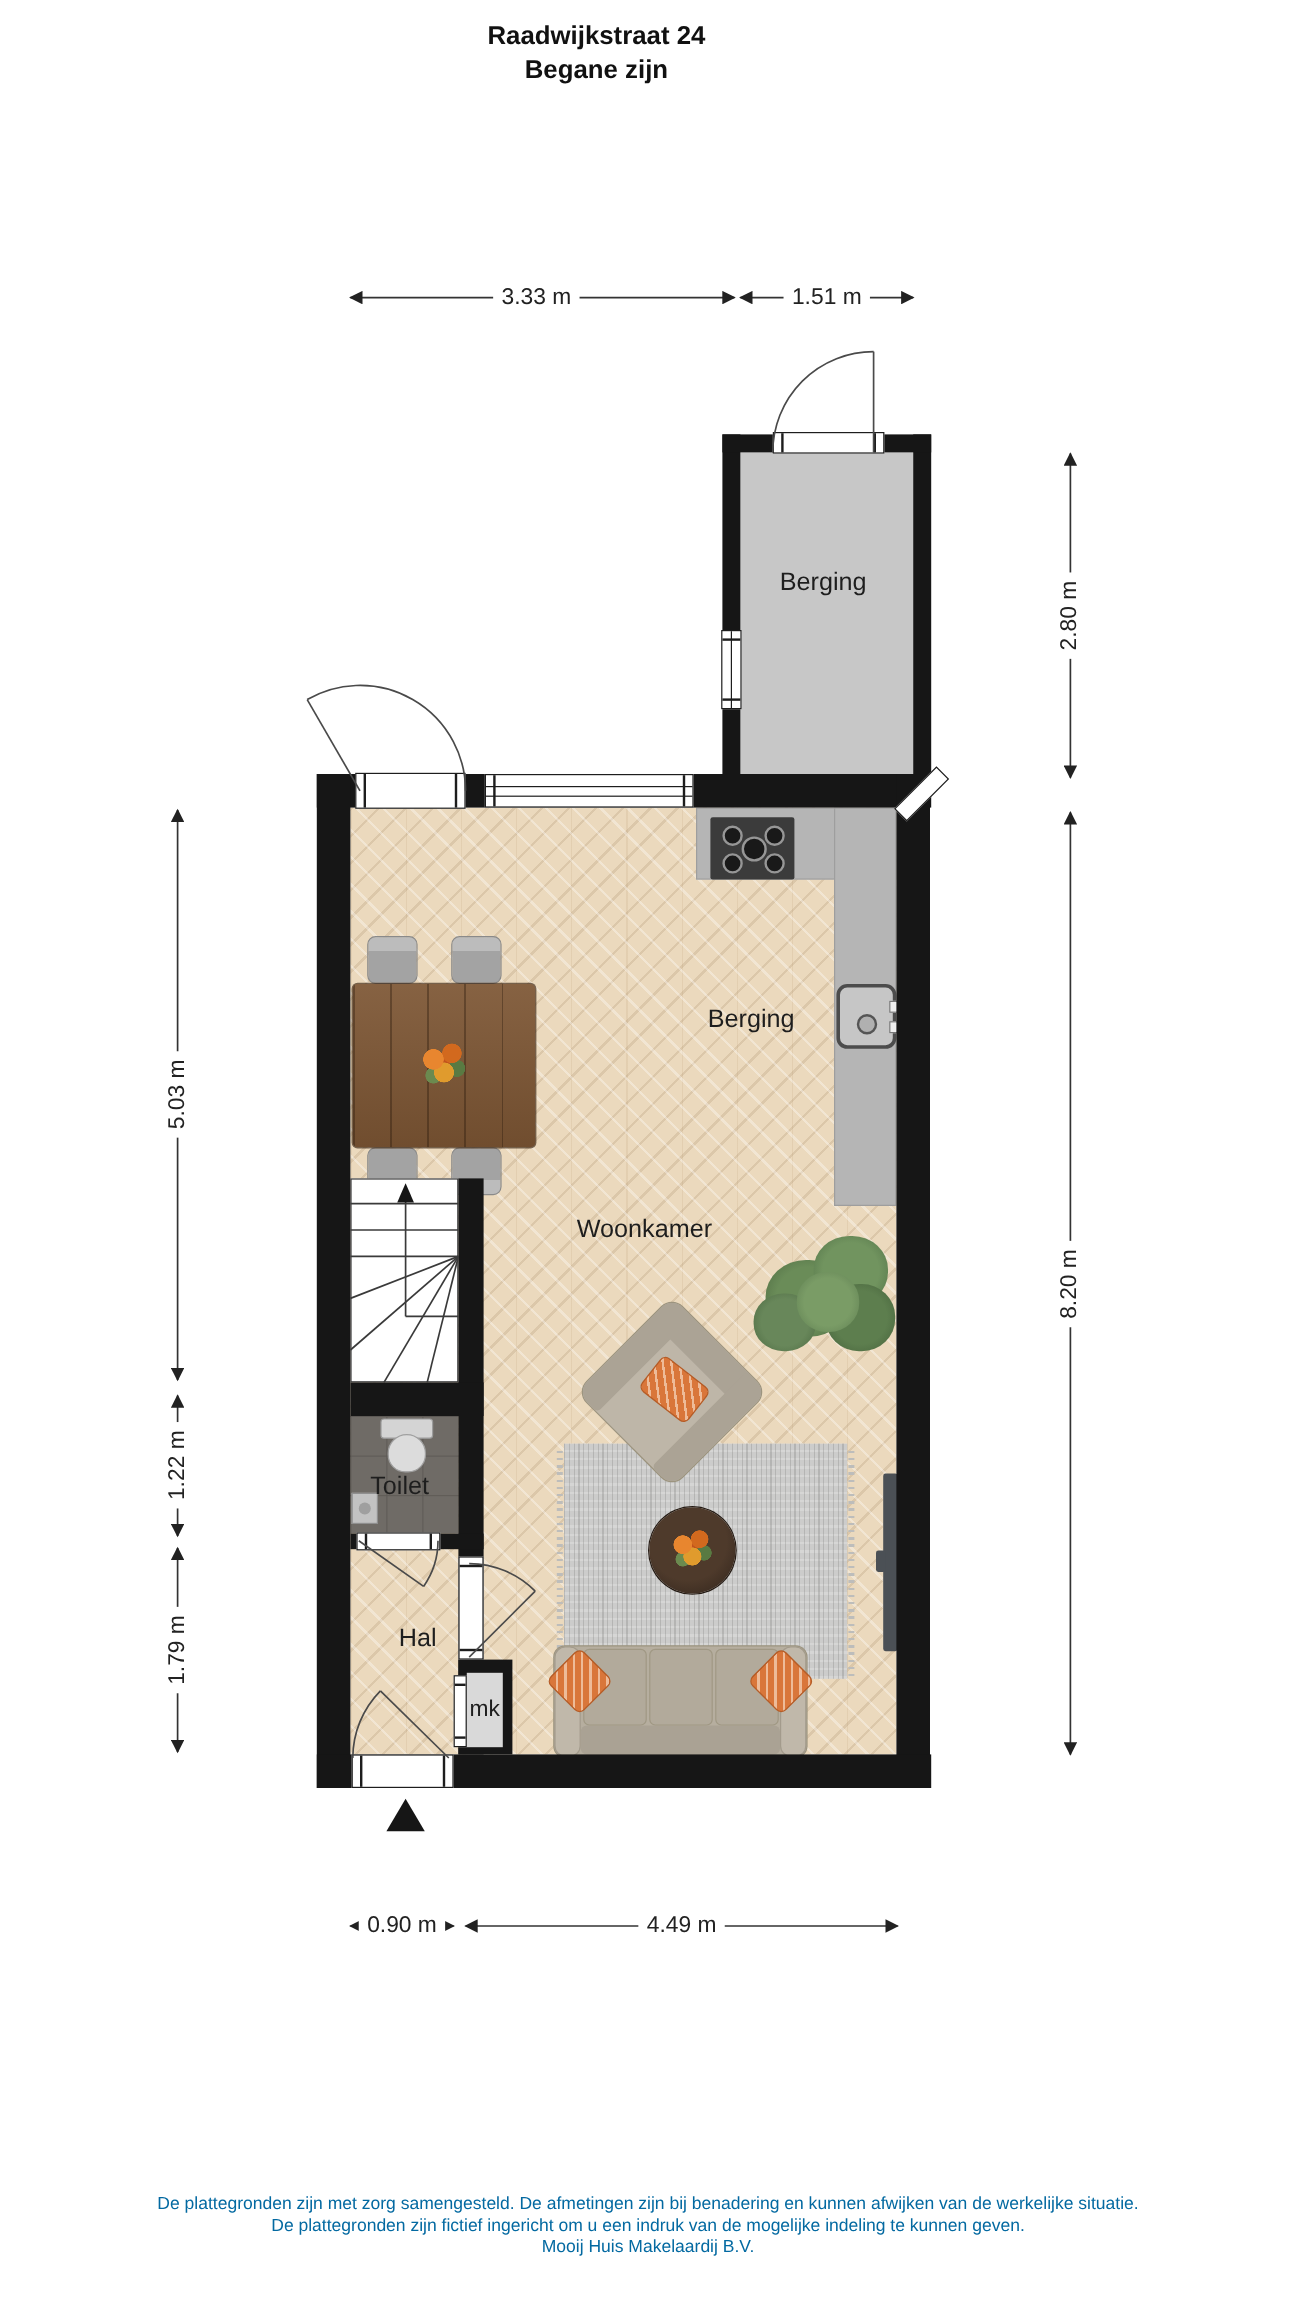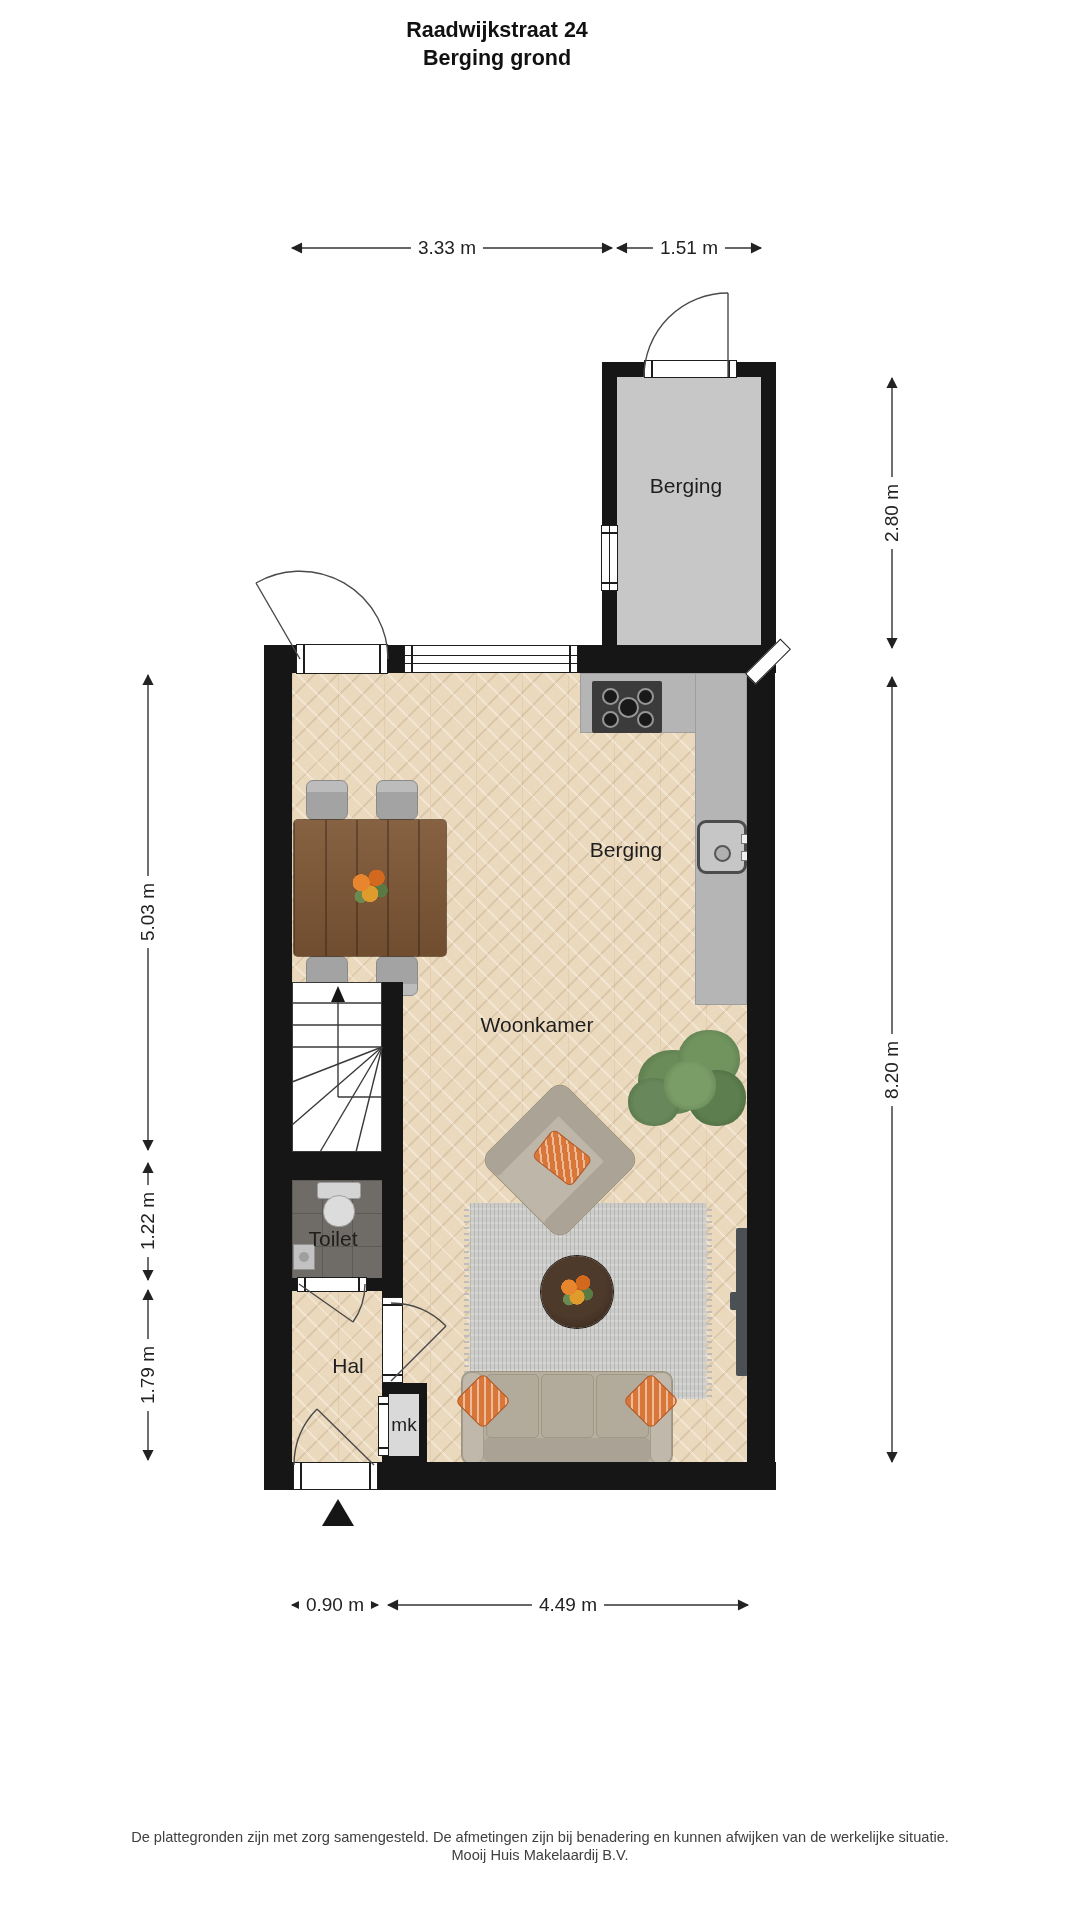--- a/index.html
+++ b/index.html
@@ -91,32 +91,32 @@
 
   .rlabel{position:absolute;transform:translate(-50%,-50%);font-size:21px;color:#1e1e1e;white-space:nowrap;}
   .rlabel.small{font-size:19px;}
   .dlabel{position:absolute;transform:translate(-50%,-50%);font-size:19px;color:#222;
     background:#fff;padding:0 7px;white-space:nowrap;}
   .dlabel.vert{transform:translate(-50%,-50%) rotate(-90deg);}
 
   .title{position:absolute;left:497px;top:16px;transform:translateX(-50%);text-align:center;
     font-weight:bold;font-size:21.5px;line-height:28px;color:#111;white-space:nowrap;}
   .footer{position:absolute;left:0;top:1828px;width:1080px;text-align:center;
-    font-size:14.6px;line-height:18.2px;color:#404040;}
+    font-size:14.6px;line-height:18.2px;color:#0369a1;}
 
   svg.overlay{position:absolute;left:0;top:0;width:1080px;height:1920px;pointer-events:none;}
 </style>
 </head>
 <body>
 
 <div class="canvas">
 
   <div class="title">
     <div>Raadwijkstraat 24</div>
-    <div>Berging grond</div>
+    <div>Begane zijn</div>
   </div>
 
   <div class="floor-wood" style="left:292px;top:673px;width:455px;height:789px;"></div>
   <div class="floor-berging" style="left:617px;top:377px;width:144px;height:268px;"></div>
 
   <div class="counter" style="left:580px;top:673px;width:167px;height:60px;"></div>
   <div class="counter" style="left:695px;top:673px;width:52px;height:332px;"></div>
   <div class="stove" style="left:592px;top:681px;width:70px;height:52px;">
     <span class="burner" style="left:10px;top:7px;width:13px;height:13px;"></span>
     <span class="burner" style="left:45px;top:7px;width:13px;height:13px;"></span>
@@ -265,16 +265,17 @@
 
   <div class="rlabel" style="left:686px;top:486px;">Berging</div>
   <div class="rlabel" style="left:626px;top:850px;">Berging</div>
   <div class="rlabel" style="left:537px;top:1025px;">Woonkamer</div>
   <div class="rlabel" style="left:333px;top:1239px;">Toilet</div>
   <div class="rlabel" style="left:348px;top:1366px;">Hal</div>
   <div class="rlabel small" style="left:404px;top:1425px;">mk</div>
 
   <div class="footer">
     <div>De plattegronden zijn met zorg samengesteld. De afmetingen zijn bij benadering en kunnen afwijken van de werkelijke situatie.</div>
+    <div>De plattegronden zijn fictief ingericht om u een indruk van de mogelijke indeling te kunnen geven.</div>
     <div>Mooij Huis Makelaardij B.V.</div>
   </div>
 
 </div>
 
 </body></html>

